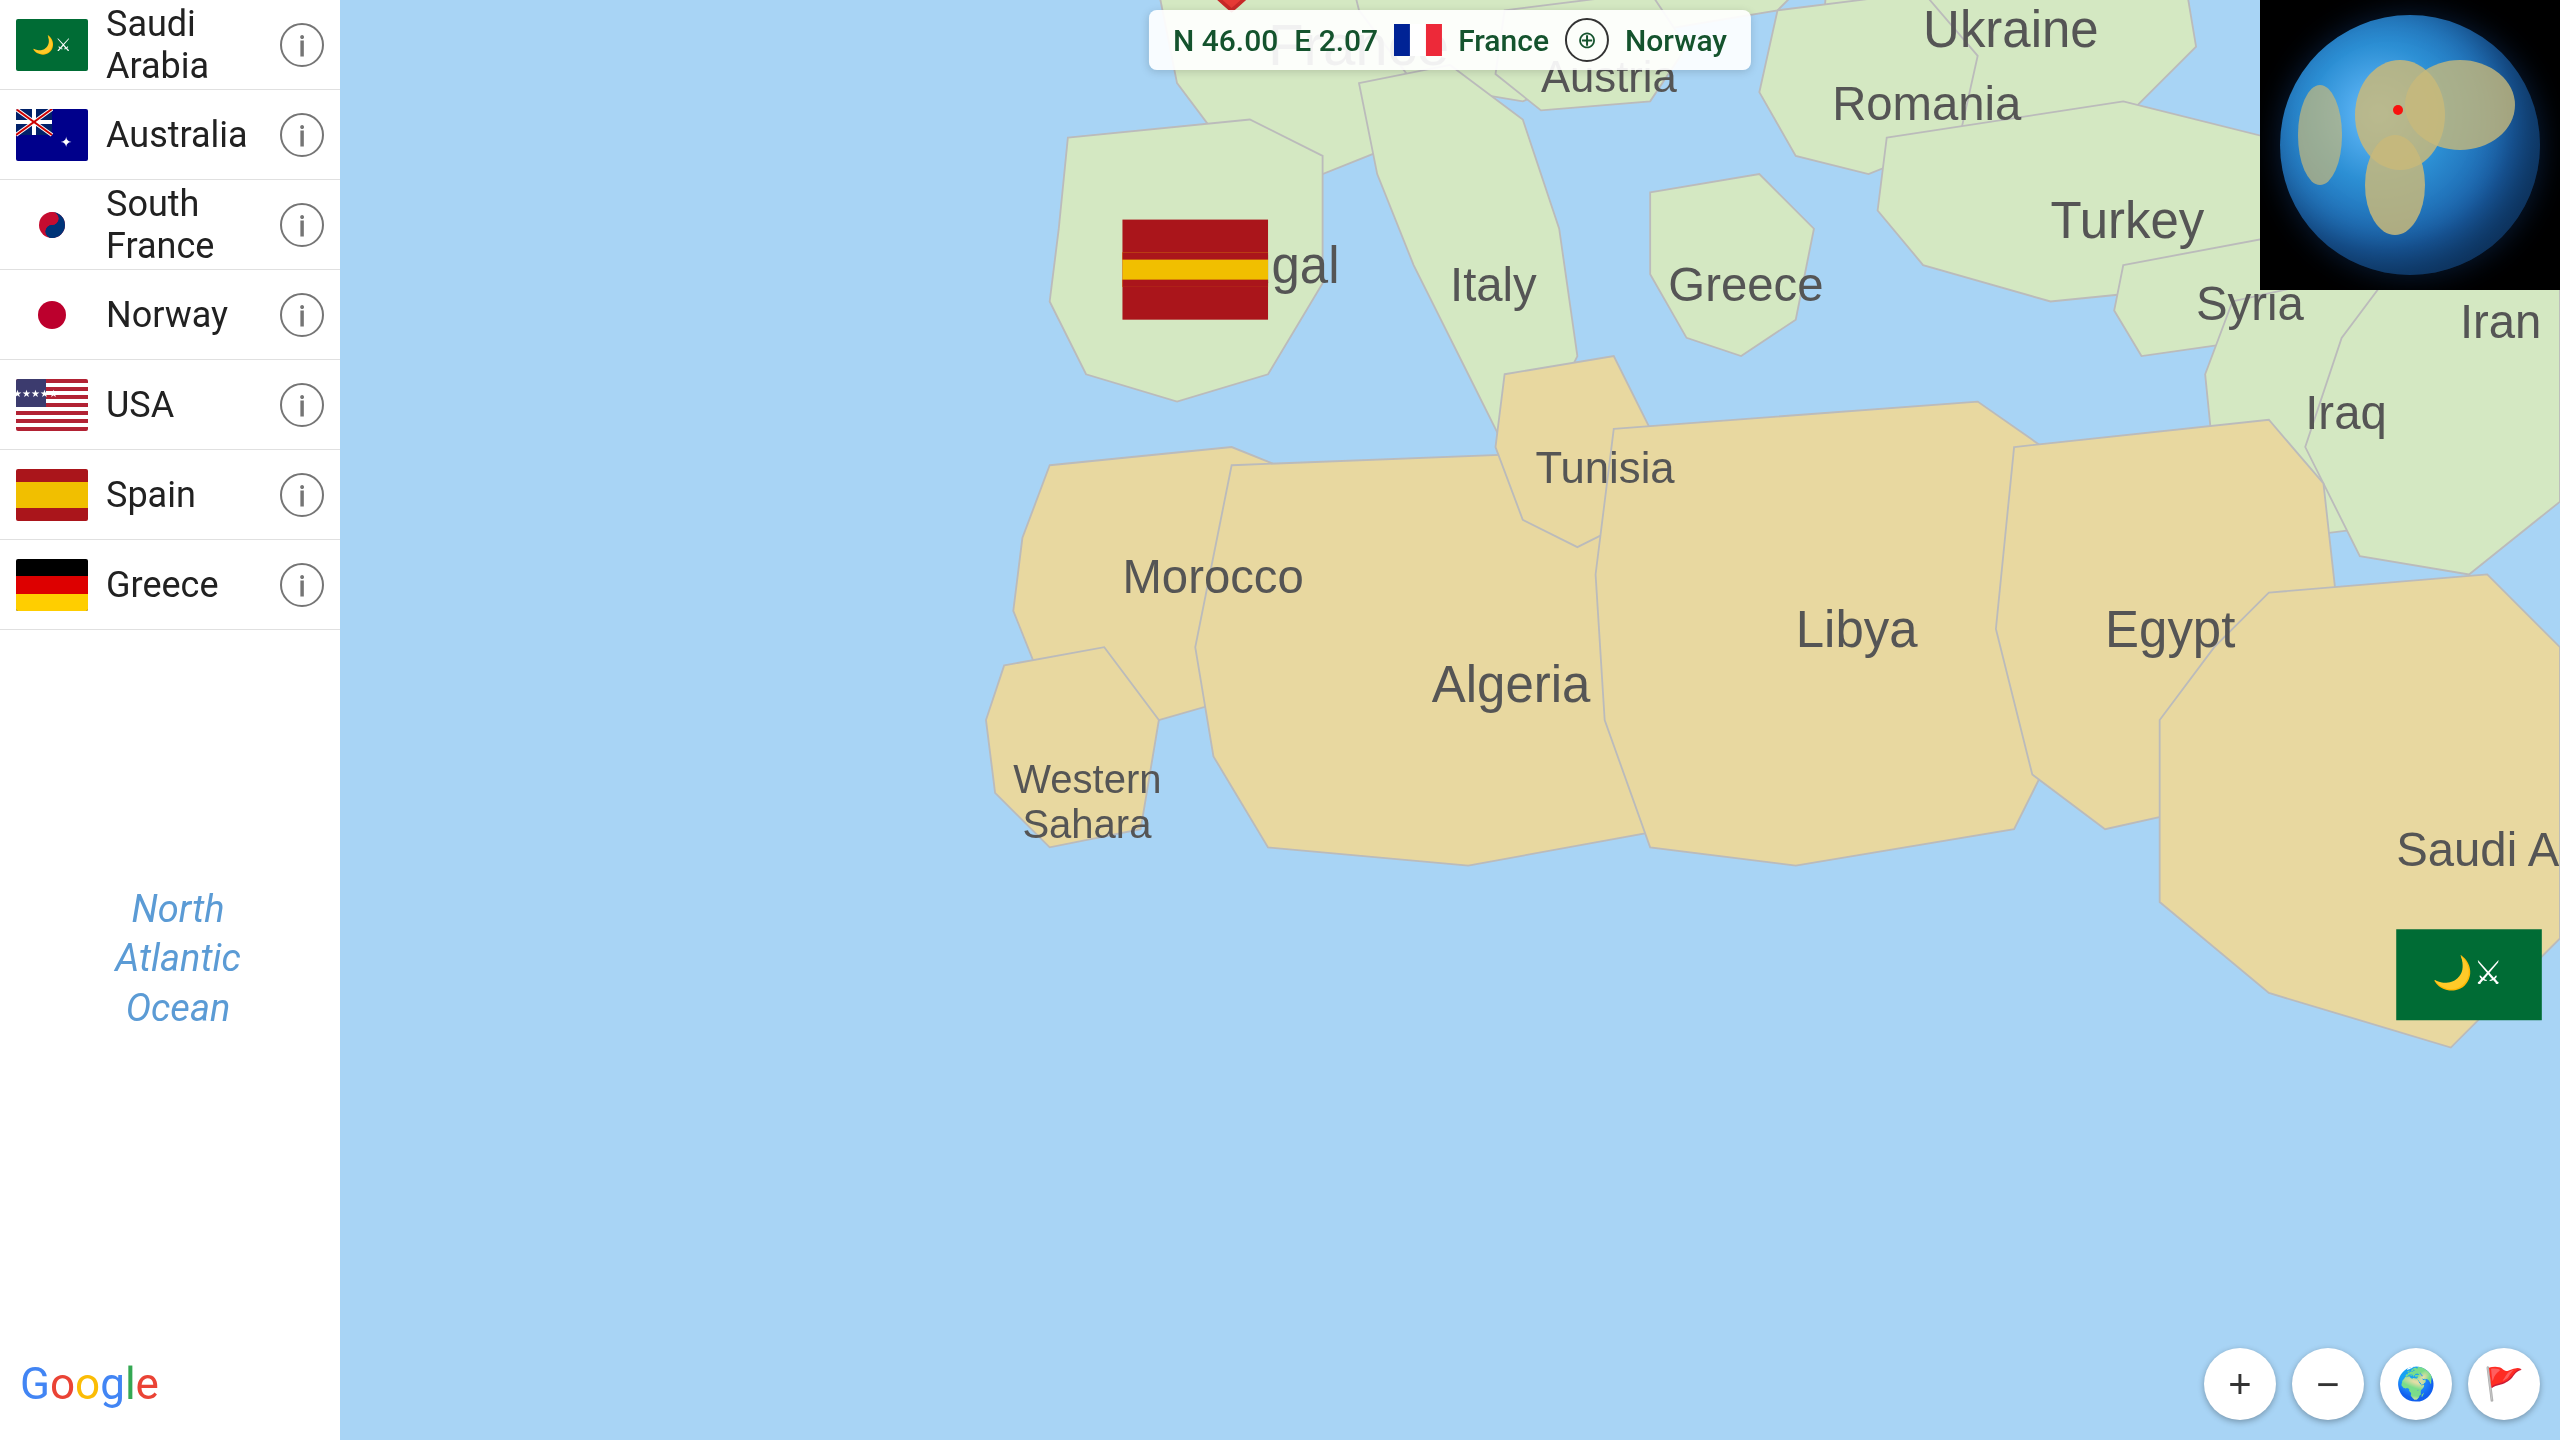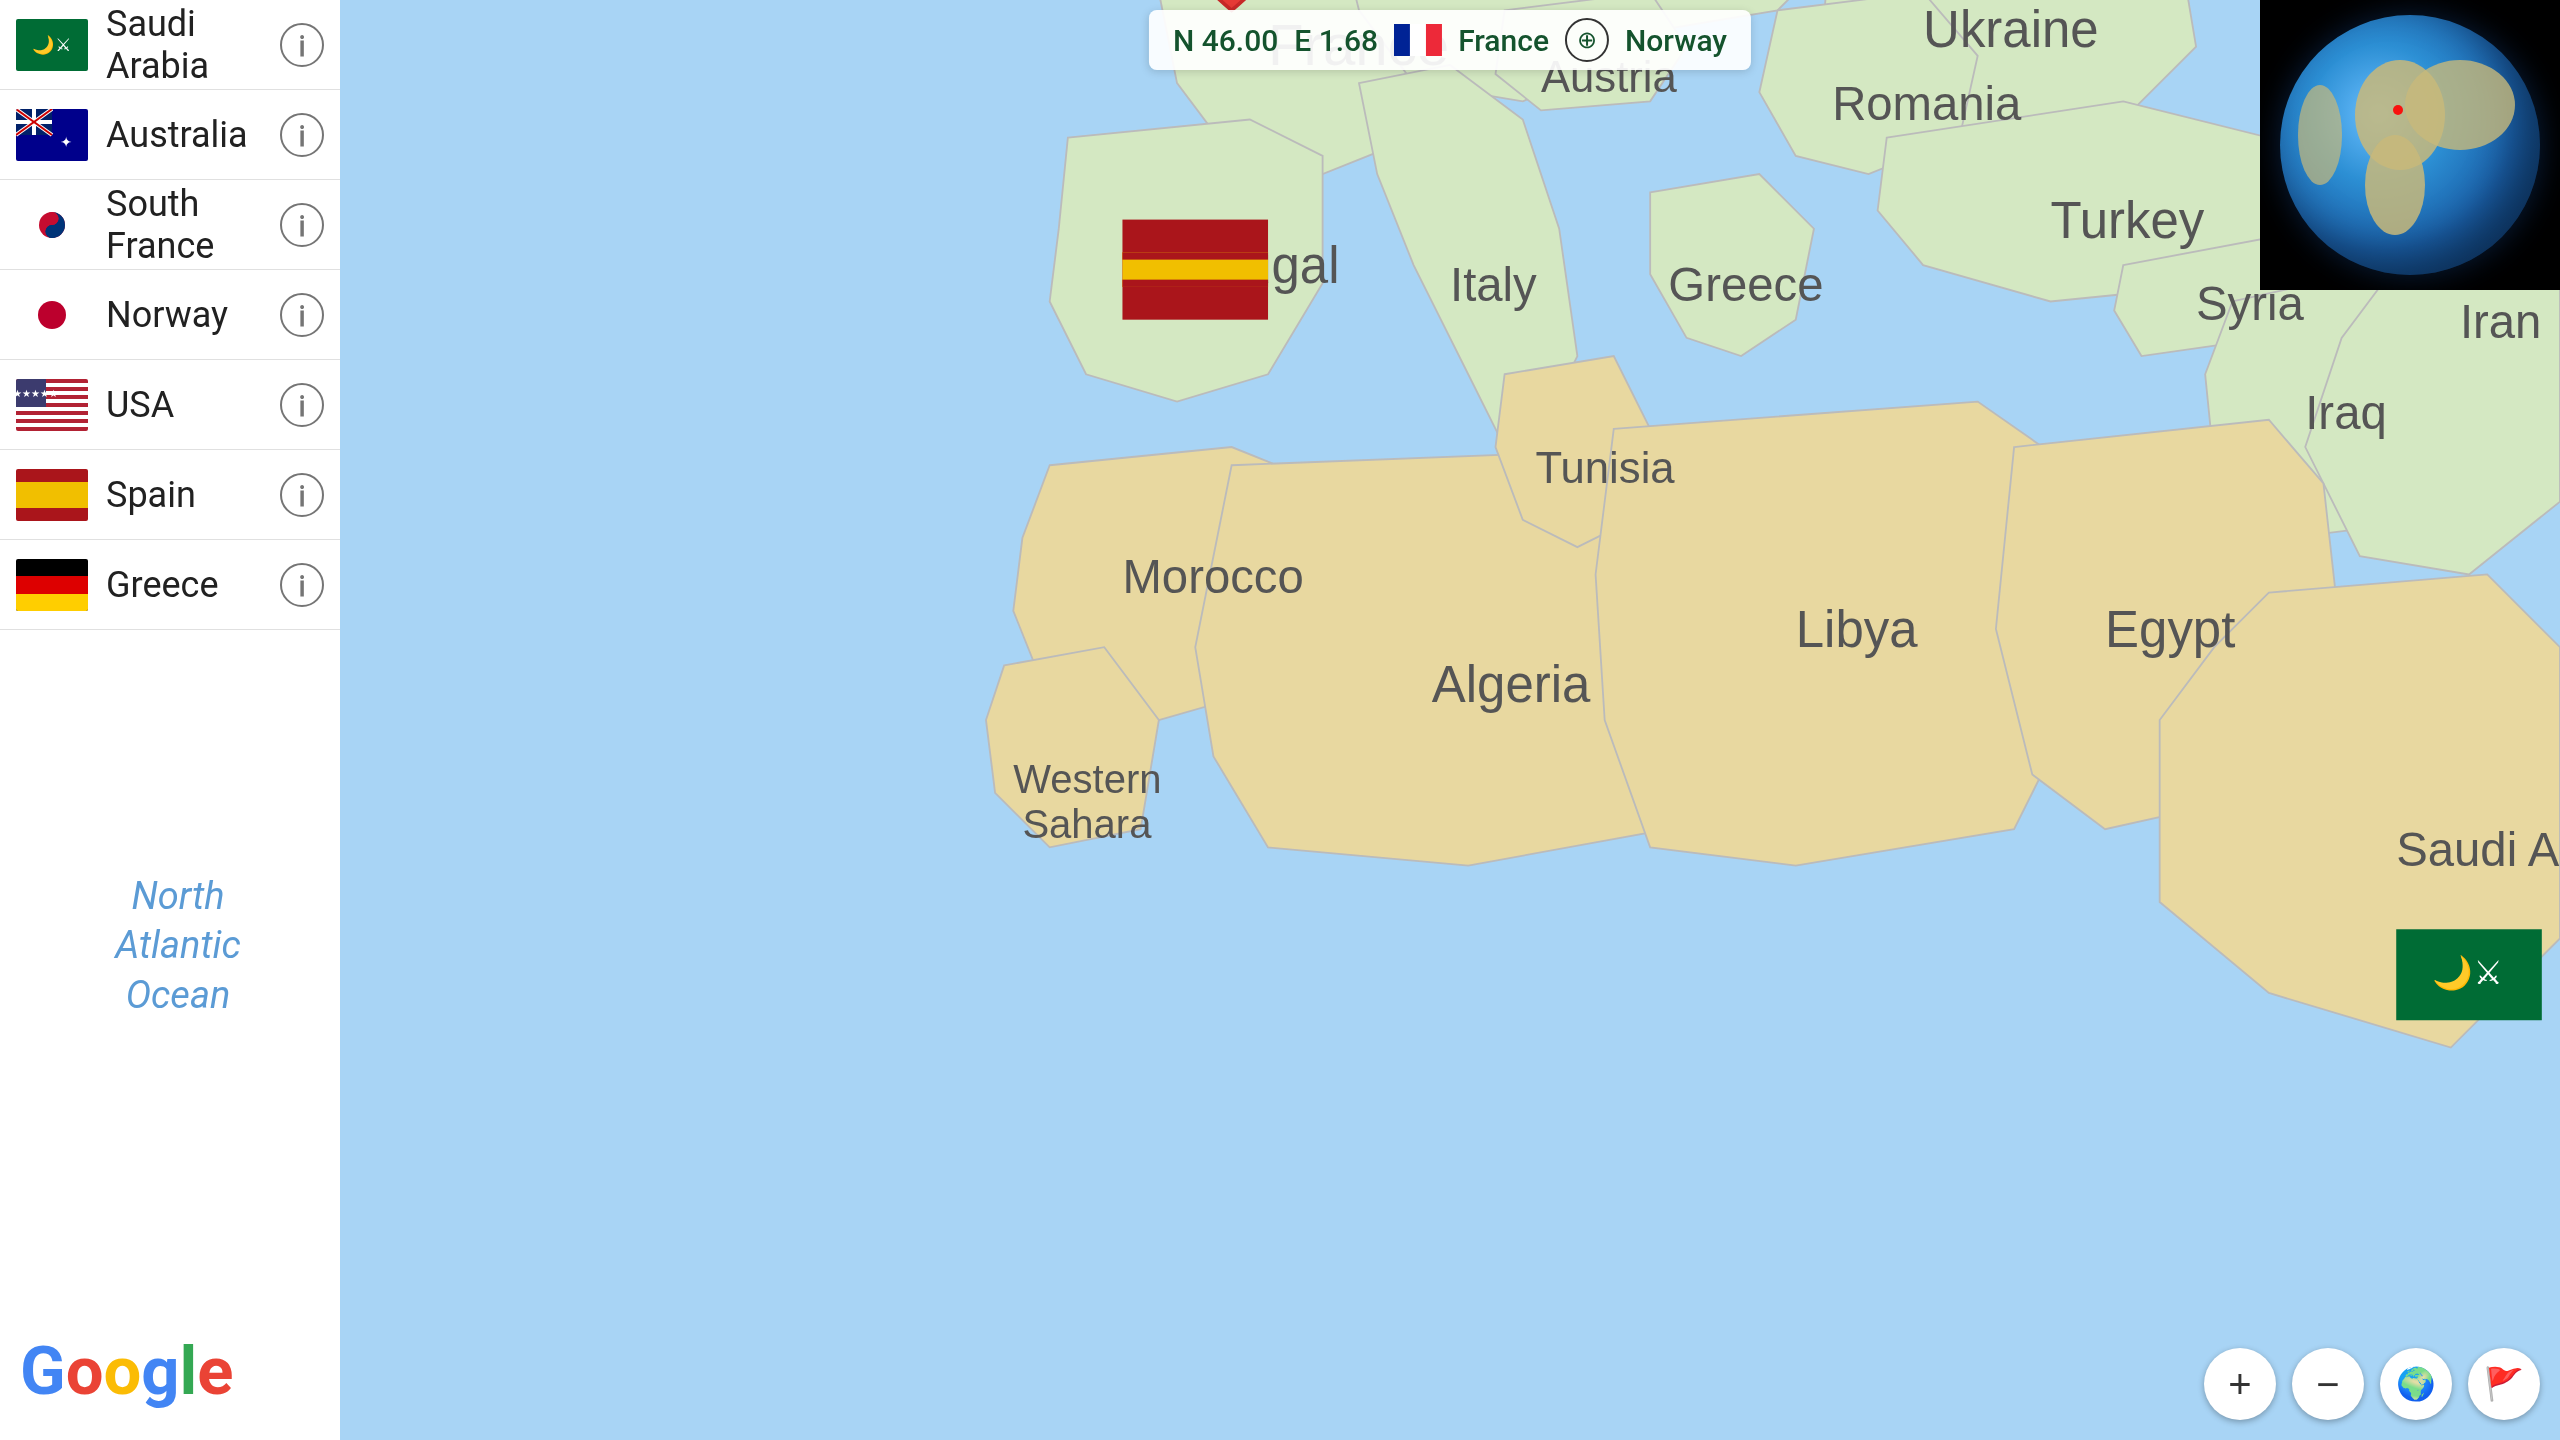--- a/index.html
+++ b/index.html
@@ -58,22 +58,22 @@
       flex-shrink: 0;
     }
 
     
     .google-logo {
       padding: 30px 20px;
       margin-top: auto;
     }
 
     .google-text {
-      font-size: 67px;
-      font-weight: 700;
+      font-size: 44px;
+      font-weight: 400;
     }
     .g-blue { color: #4285F4; }
     .g-red { color: #EA4335; }
     .g-yellow { color: #FBBC05; }
     .g-green { color: #34A853; }
 
     
     .ocean-area {
       flex: 1;
       display: flex;
@@ -296,21 +296,21 @@
 
           <circle cx="118" cy="95" r="5" fill="red" opacity="0.9"></circle>
 
           <ellipse cx="40" cy="120" rx="22" ry="50" fill="#c8b97a" opacity="0.7"></ellipse>
         </svg>
       </div>
     </div>
 
     <div class="coord-bar">
       <span>N 46.00</span>
-      <span>E 1.68</span>
+      <span>E 2.07</span>
 
       <svg class="coord-flag" viewBox="0 0 48 32">
         <rect width="16" height="32" fill="#002395"></rect>
         <rect x="16" width="16" height="32" fill="#fff"></rect>
         <rect x="32" width="16" height="32" fill="#ED2939"></rect>
       </svg>
       <span style="font-size:30px;">France</span>
 
       <span style="width:44px;height:44px;border:2px solid #333;border-radius:50%;display:flex;align-items:center;justify-content:center;font-size:24px;cursor:pointer;">⊕</span>
       <span style="font-size:30px;">Norway</span>

